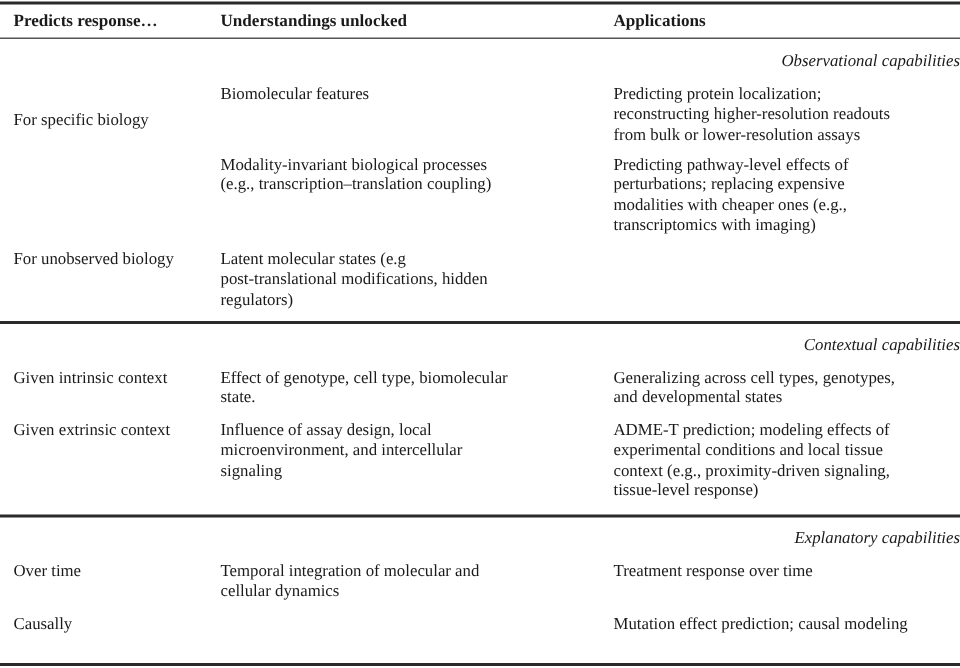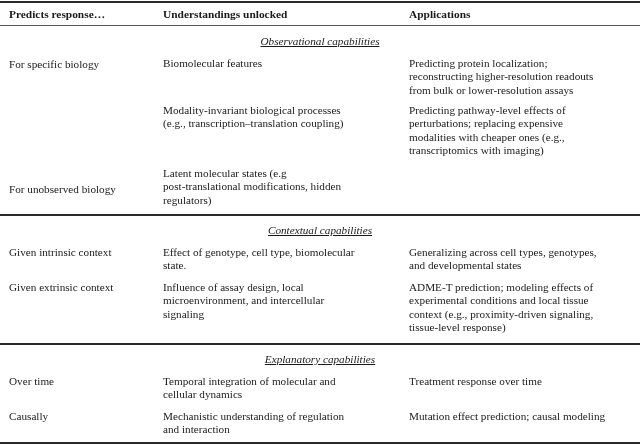--- a/index.html
+++ b/index.html
@@ -12,56 +12,55 @@
     position: relative; width: 640px; height: 364px;
     font-family: "Liberation Serif", "DejaVu Serif", serif;
     font-size: 11.2px; line-height: 13.3px;
   }
   .rule { position: absolute; left: 0; width: 640px; background: #2a2a2a; }
   .rule.thick { height: 2px; }
   .rule.thin { height: 1px; background: #555; }
   .cell { position: absolute; white-space: pre-line; }
   .hdr { font-weight: bold; font-size: 11.4px; }
   .section {
-    position: absolute; left: 0; width: 640px; text-align: center;
+    position: absolute; left: 0; width: 640px; text-align: right;
     font-style: italic;
-    text-decoration: underline;
   }
   .c1 { left: 9px; width: 145px; }
-  .c2 { left: 163px; width: 240px; }
+  .c2 { left: 147px; width: 240px; }
   .c3 { left: 409px; width: 230px; }
 </style>
 </head>
 <body>
 
 <div class="table">
   <div class="rule thick" style="top:1px"></div>
 
   <div class="cell hdr c1" style="top:8px">Predicts response…</div>
   <div class="cell hdr c2" style="top:8px">Understandings unlocked</div>
   <div class="cell hdr c3" style="top:8px">Applications</div>
 
   <div class="rule thin" style="top:25px"></div>
 
   <div class="section" style="top:35px">Observational capabilities</div>
 
-  <div class="cell c1" style="top:58px">For specific biology</div>
+  <div class="cell c1" style="top:74px">For specific biology</div>
   <div class="cell c2" style="top:57px">Biomolecular features</div>
   <div class="cell c3" style="top:57px">Predicting protein localization;
 reconstructing higher-resolution readouts
 from bulk or lower-resolution assays</div>
 
   <div class="cell c2" style="top:104px">Modality-invariant biological processes
 (e.g., transcription–translation coupling)</div>
   <div class="cell c3" style="top:104px">Predicting pathway-level effects of
 perturbations; replacing expensive
 modalities with cheaper ones (e.g.,
 transcriptomics with imaging)</div>
 
-  <div class="cell c1" style="top:183px">For unobserved biology</div>
+  <div class="cell c1" style="top:167px">For unobserved biology</div>
   <div class="cell c2" style="top:167px">Latent molecular states (e.g
 post-translational modifications, hidden
 regulators)</div>
 
   <div class="rule thick" style="top:214px"></div>
 
   <div class="section" style="top:224px">Contextual capabilities</div>
 
   <div class="cell c2" style="top:246px">Effect of genotype, cell type, biomolecular
 state.</div>
@@ -81,18 +80,16 @@
   <div class="rule thick" style="top:343px"></div>
 
   <div class="section" style="top:353px">Explanatory capabilities</div>
 
   <div class="cell c1" style="top:375px">Over time</div>
   <div class="cell c2" style="top:375px">Temporal integration of molecular and
 cellular dynamics</div>
   <div class="cell c3" style="top:375px">Treatment response over time</div>
 
   <div class="cell c1" style="top:410px">Causally</div>
-  <div class="cell c2" style="top:410px">Mechanistic understanding of regulation
-and interaction</div>
   <div class="cell c3" style="top:410px">Mutation effect prediction; causal modeling</div>
 
   <div class="rule thick" style="top:442px"></div>
 </div>
 
 </body></html>

